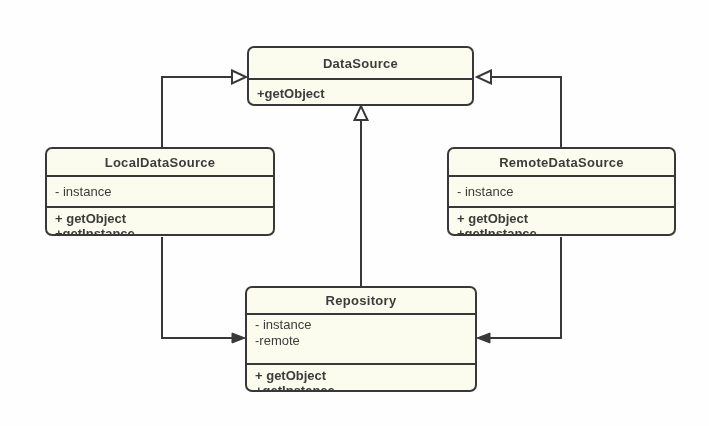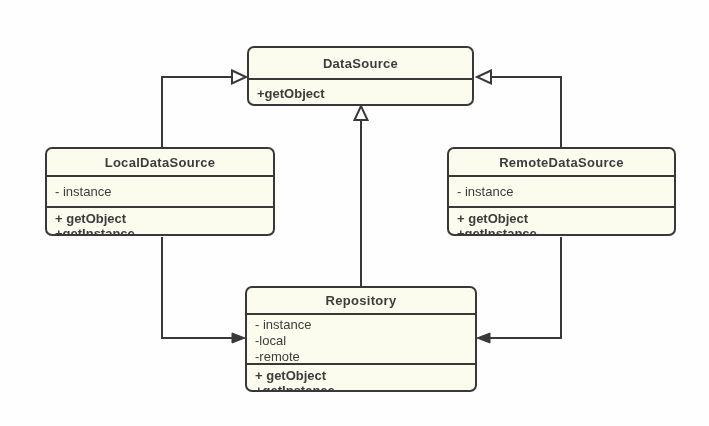--- a/index.html
+++ b/index.html
@@ -109,21 +109,20 @@
     <div class="uml-section grow">
       <div class="member">+ getObject</div>
       <div class="member">+getInstance</div>
     </div>
   </div>
 
   <div class="uml-class" id="box-repo">
     <div class="uml-title">Repository</div>
     <div class="uml-section attrs">
       <div class="member">- instance</div>
-      <div class="member">-local</div>
       <div class="member">-remote</div>
     </div>
     <div class="uml-section grow">
       <div class="member">+ getObject</div>
       <div class="member">+getInstance</div>
     </div>
   </div>
 
 </div>
 

